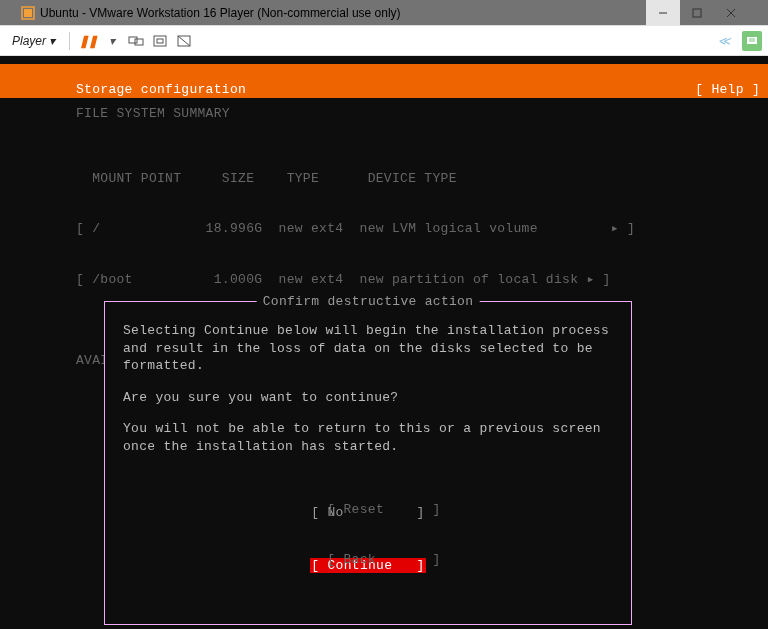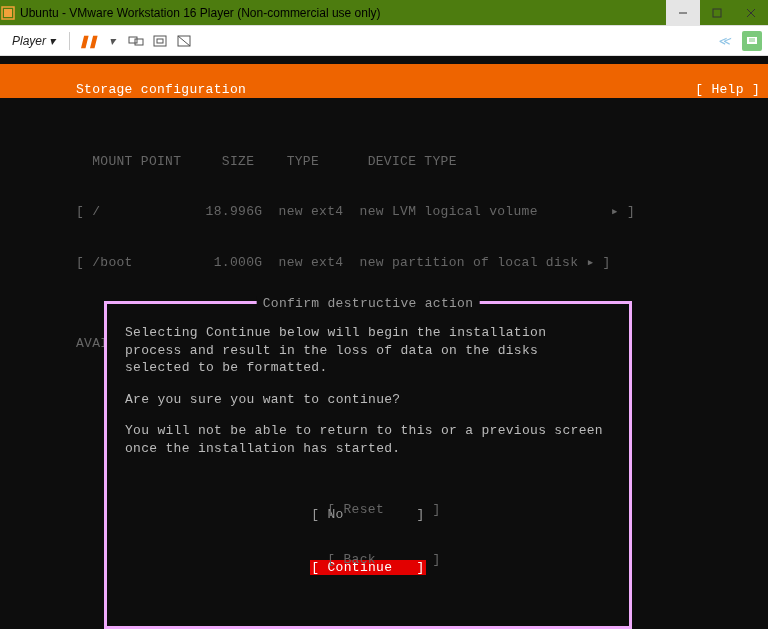--- a/index.html
+++ b/index.html
@@ -6,25 +6,25 @@
     body {
       width: 768px;
       height: 629px;
       background: #fff;
       font-family: "Segoe UI", sans-serif;
       font-size: 12px;
       overflow: hidden;
     }
     .titlebar {
       height: 26px;
-      background: #4d7c0f;
+      background: #737373;
       border-bottom: 1px solid #ddd;
       display: flex;
       align-items: center;
-      padding: 0 0;
+      padding: 0 20px;
     }
     .titlebar-icon {
       width: 16px;
       height: 16px;
       margin-right: 4px;
       display: flex;
       align-items: center;
       justify-content: center;
     }
     .titlebar-text {
@@ -124,21 +124,21 @@
       white-space: pre;
       color: #666;
     }
     .fs-row { white-space: pre; }
     .avail { margin-top: 30px; }
     .dialog {
       position: absolute;
       left: 104px;
       top: 245px;
       width: 528px;
-      border: 3px solid #f0abfc;
+      border: 1px solid #f0abfc;
       background: #0d0d0d;
       padding: 10px 18px 14px;
     }
     .dialog-title {
       position: absolute;
       top: -8px;
       left: 50%;
       transform: translateX(-50%);
       background: #0d0d0d;
       padding: 0 6px;
@@ -235,20 +235,21 @@
   </div>
 </div>
 
 <div class="terminal">
   <div class="term-header">
     <span>Storage configuration</span>
     <span class="term-help">[ Help ]</span>
   </div>
 
   <div class="term-content">
+    <div class="section-title">FILE SYSTEM SUMMARY</div>
     <div class="fs-table">
       <div class="fs-row">  MOUNT POINT     SIZE    TYPE      DEVICE TYPE</div>
       <div class="fs-row">[ /             18.996G  new ext4  new LVM logical volume         ▸ ]</div>
       <div class="fs-row">[ /boot          1.000G  new ext4  new partition of local disk ▸ ]</div>
     </div>
     <div class="section-title avail">AVAILABLE DEVICES</div>
   </div>
 
   <div class="dialog">
     <div class="dialog-title">Confirm destructive action</div>

